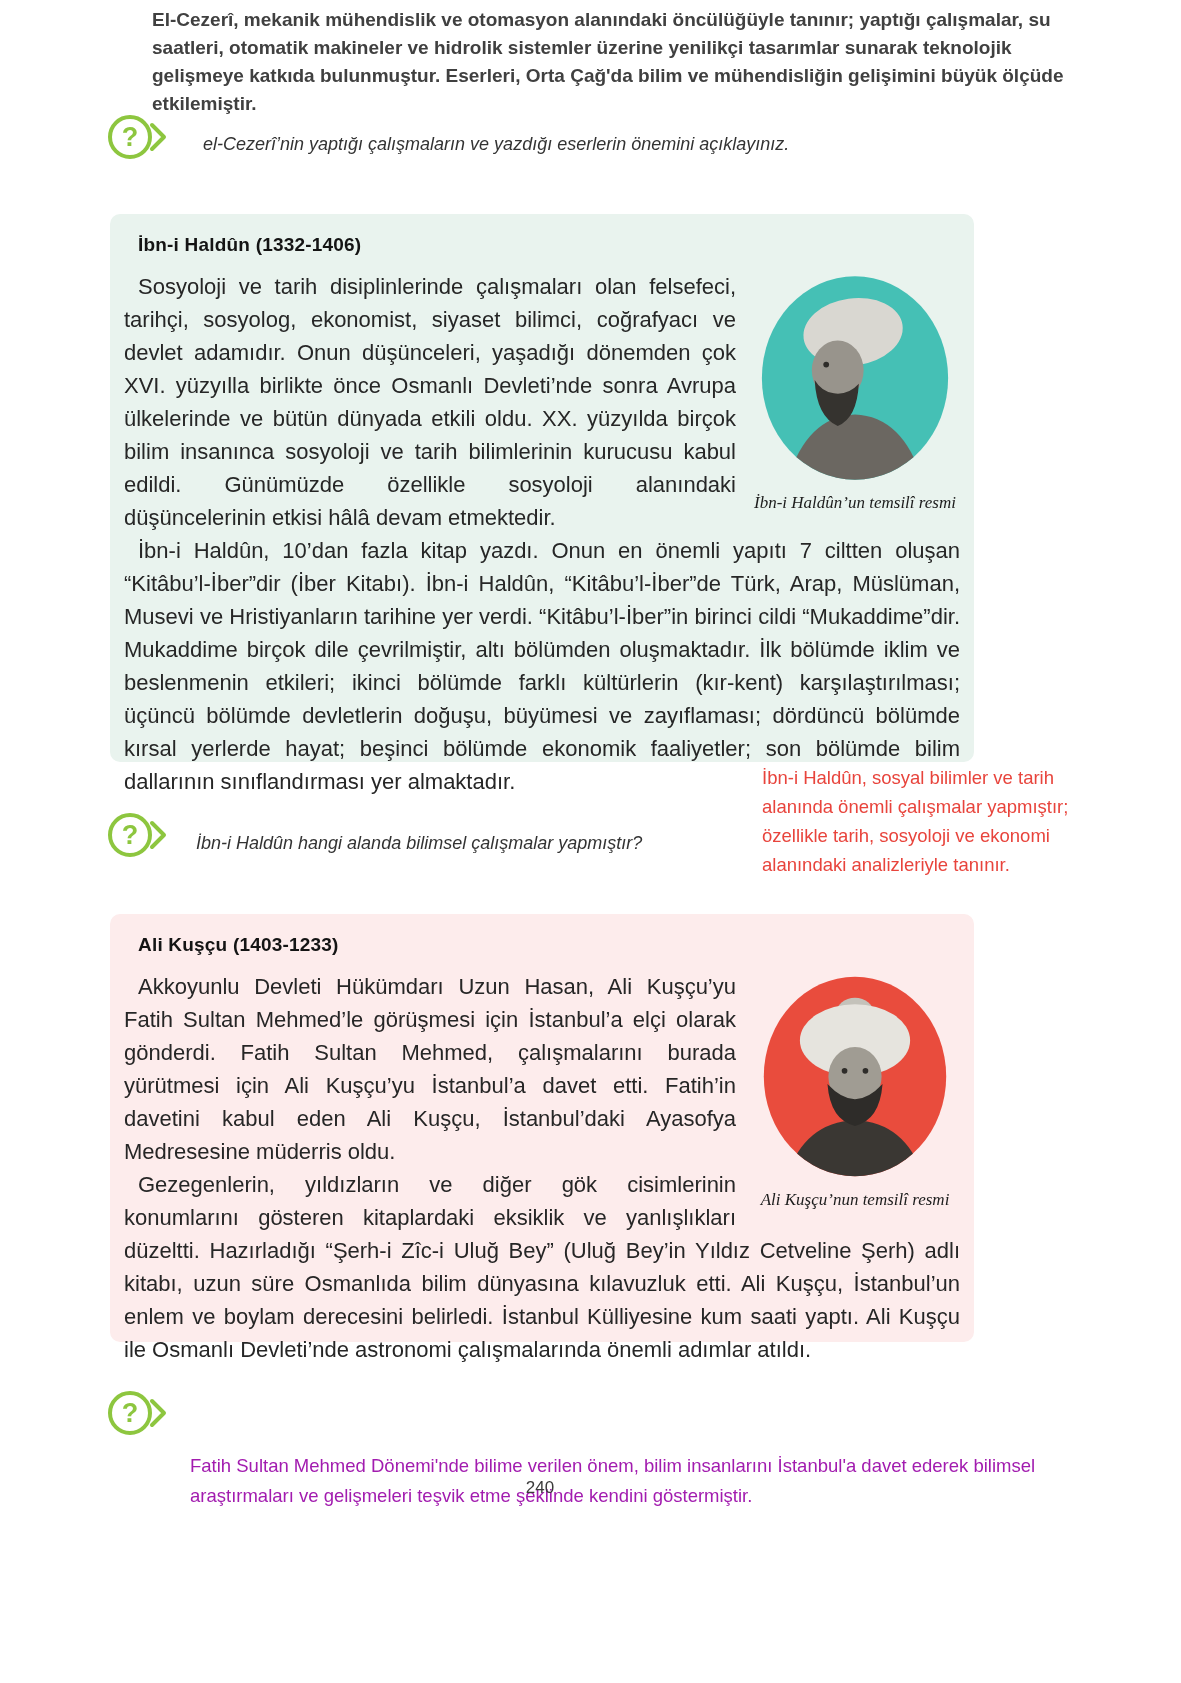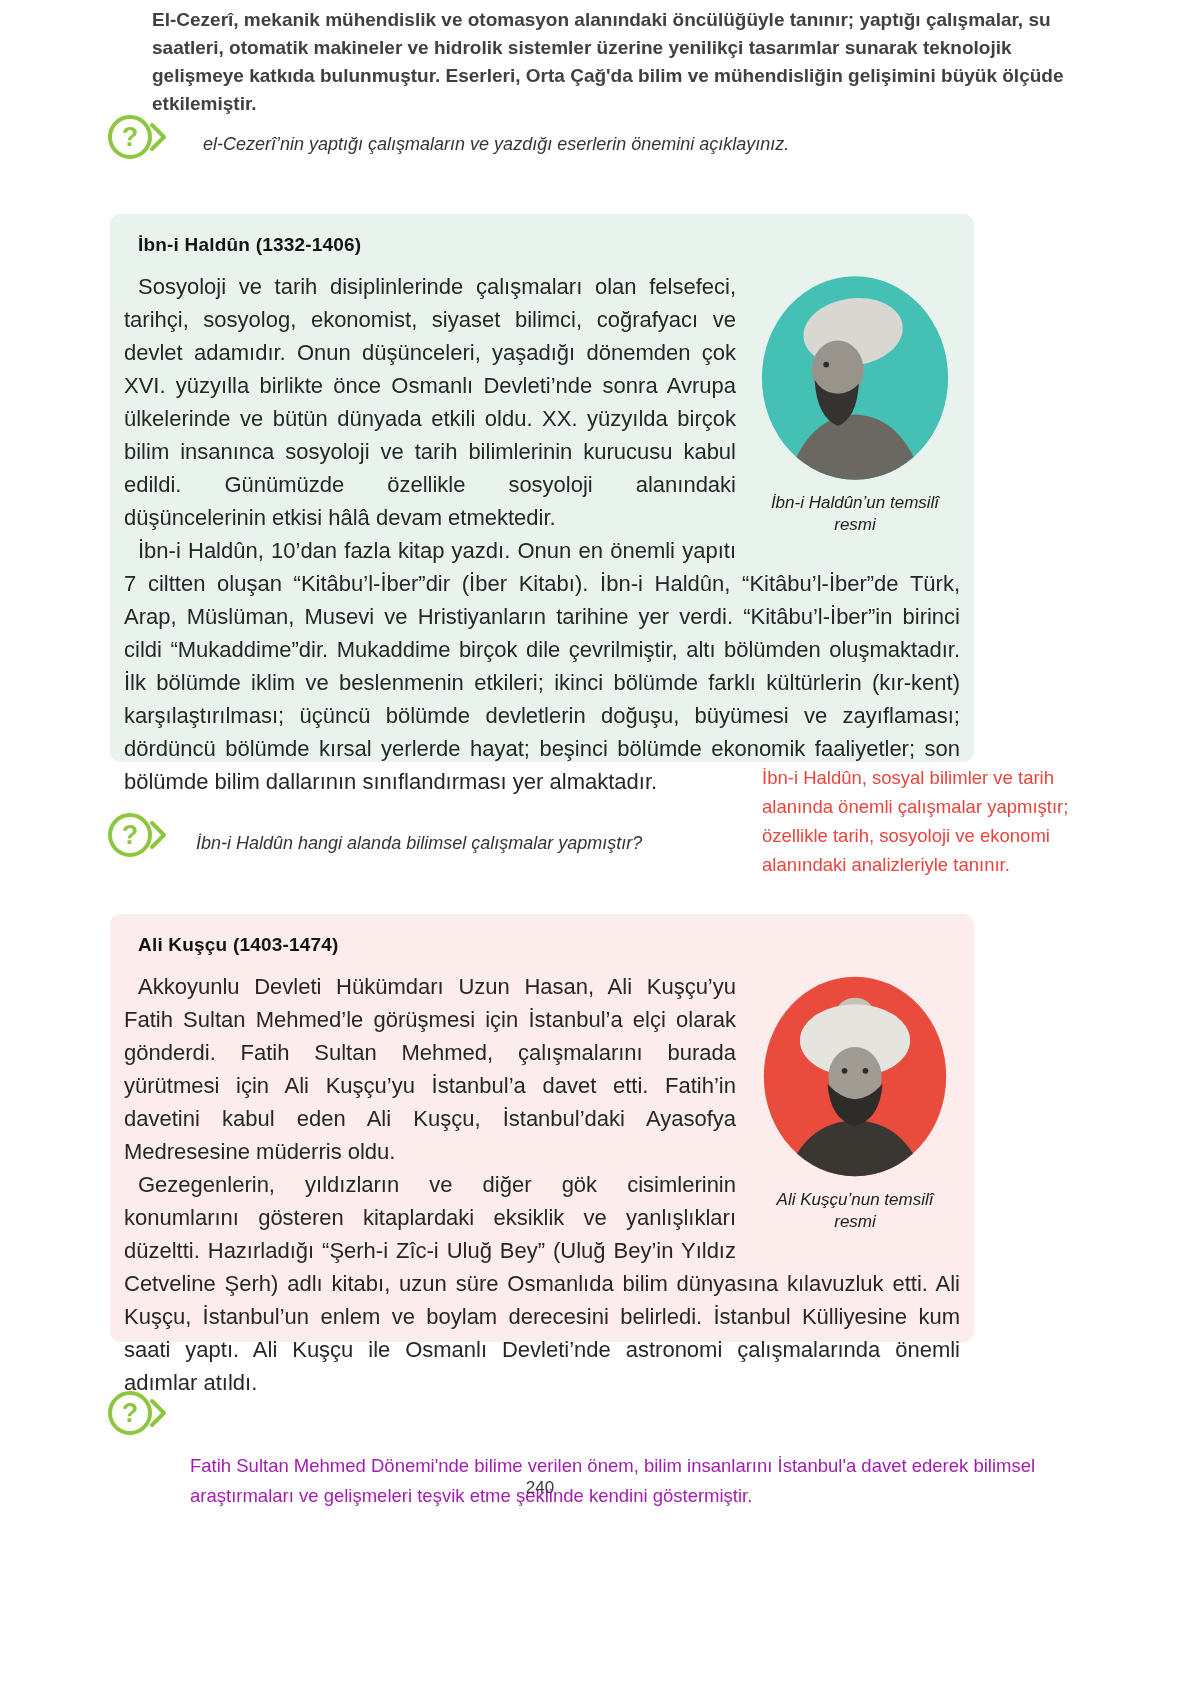--- a/index.html
+++ b/index.html
@@ -42,21 +42,21 @@
   .card p {
     font-size:22px; line-height:33px; text-align:justify;
     text-indent:14px; color:#262626;
   }
 
   .portrait-fig {
     float:right; width:202px; margin:2px 4px 6px 18px; text-align:center;
   }
   .portrait-fig svg { display:block; margin:0 auto; }
   .portrait-fig figcaption {
-    font-family:Liberation Sans, sans-serif; font-style:italic;
+    font-family:Liberation Serif, serif; font-style:italic;
     font-size:17px; line-height:22px; color:#1d1d1d; margin-top:8px;
   }
 
   .q2-icon { position:absolute; left:106px; top:810px; }
   .q2-text { position:absolute; left:196px; top:829px; width:540px; }
   .answer-2 {
     position:absolute; left:762px; top:763px; width:350px;
     font-size:18.5px; line-height:29px; color:#e8443c; z-index:2;
   }
 
@@ -116,21 +116,21 @@
     <svg viewBox="0 0 64 52" width="64" height="52">
       <circle cx="24" cy="25" r="20" fill="#ffffff" stroke="#8dc63f" stroke-width="4"></circle>
       <path d="M46 13 L58 25 L46 37" fill="none" stroke="#8dc63f" stroke-width="4" stroke-linecap="round" stroke-linejoin="round"></path>
     </svg>
     <span class="qmark">?</span>
   </div>
   <div class="q-text q2-text">İbn-i Haldûn hangi alanda bilimsel çalışmalar yapmıştır?</div>
   <div class="answer-2">İbn-i Haldûn, sosyal bilimler ve tarih alanında önemli çalışmalar yapmıştır; özellikle tarih, sosyoloji ve ekonomi alanındaki analizleriyle tanınır.</div>
 
   <div class="card card-pink">
-    <h3>Ali Kuşçu (1403-1474)</h3>
+    <h3>Ali Kuşçu (1403-1233)</h3>
     <figure class="portrait-fig">
       <svg viewBox="0 0 200 220" width="190" height="209">
         <defs>
           <clipPath id="clipRed">
               <ellipse cx="100" cy="110" rx="96" ry="105"></ellipse>
             </clipPath>
         </defs>
         <ellipse cx="100" cy="110" rx="96" ry="105" fill="#e94c3d"></ellipse>
         <g clip-path="url(#clipRed)">
           <path d="M26 222 Q44 158 100 156 Q156 158 174 222 Z" fill="#3a3733"></path>

